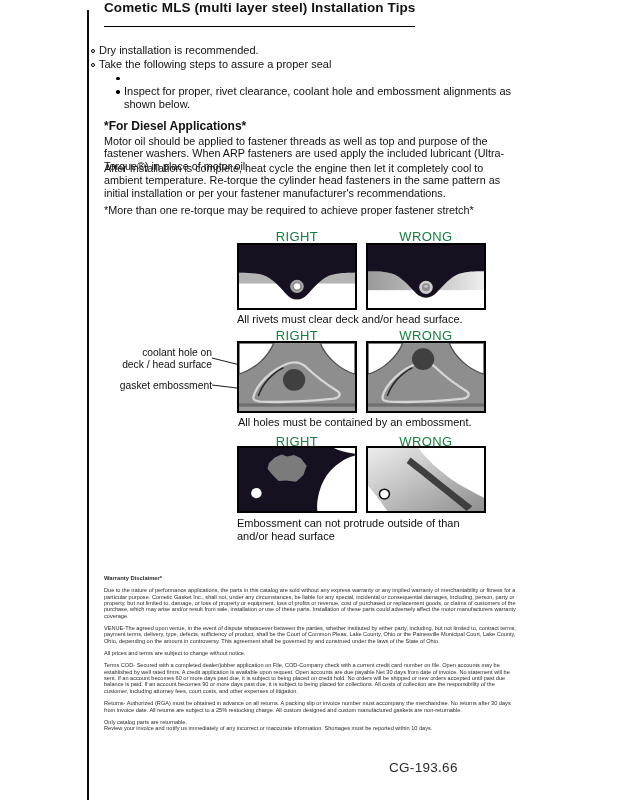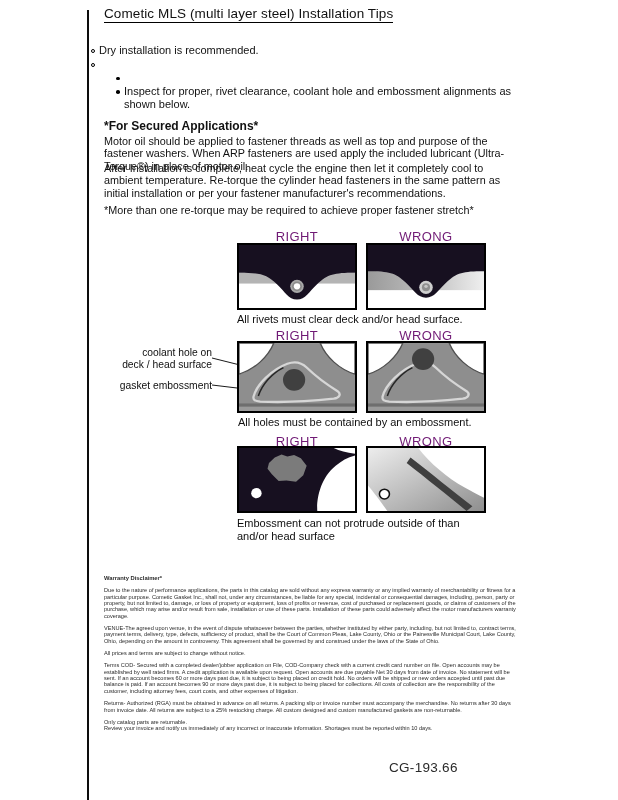--- a/index.html
+++ b/index.html
@@ -4,32 +4,32 @@
 <style>
   * { margin:0; padding:0; box-sizing:border-box; }
   html,body { width:618px; height:800px; }
   body {
     position:relative; background:#ffffff; overflow:hidden;
     font-family:"Liberation Sans","DejaVu Sans",sans-serif; color:#111;
   }
   .abs { position:absolute; }
   .rule-left { left:87px; top:10px; width:2px; height:790px; background:#0d0d0d; }
   .title {
-    left:104px; top:6px; font-size:13.5px; font-weight:normal;
-    border-bottom:1.5px solid #000; padding-bottom:1px; letter-spacing:.1px;
+    left:104px; top:0; font-size:13.5px; font-weight:bold;
+    border-bottom:1.5px solid #000; padding-bottom:11px; letter-spacing:.1px;
   }
   .tips { left:91px; top:44px; width:440px; font-size:11px; line-height:13.6px; }
   .brow { display:flex; align-items:baseline; }
   .brow.sub { margin-left:25px; }
   .mark { flex:0 0 8px; position:relative; top:-1px; }
   .ring { display:inline-block; width:4px; height:4px; border:1px solid #000; border-radius:50%; }
   .dot  { display:inline-block; width:3.6px; height:3.6px; background:#000; border-radius:50%; }
   .h2 { left:104px; top:119px; font-size:12px; font-weight:bold; }
   .para { left:104px; width:420px; font-size:10.8px; line-height:12.4px; }
-  .dlabel { width:120px; text-align:center; font-size:13px; letter-spacing:.4px; color:#701a75; }
+  .dlabel { width:120px; text-align:center; font-size:13px; letter-spacing:.4px; color:#15803d; }
   .panel { width:120px; border:2px solid #000; background:#fff; overflow:hidden; }
   .panel svg { display:block; width:100%; height:100%; }
   .caption { font-size:11px; line-height:13px; color:#0f0f0f; }
   .ann { left:100px; width:112px; text-align:right; font-size:10.3px; line-height:11.5px; color:#0f0f0f; }
   .disc { left:104px; top:575px; width:416px; font-size:5.6px; line-height:6.35px; color:#2b2b2b; }
   .disc .dh { font-weight:bold; margin-bottom:6px; font-size:5.8px; }
   .disc p { margin-bottom:6px; }
   .footer-code { left:389px; top:760px; font-size:13.5px; color:#2a2a2a; letter-spacing:.3px; }
 </style>
 </head>
@@ -39,31 +39,32 @@
 
 <div class="abs title">Cometic MLS (multi layer steel) Installation Tips</div>
 
 <div class="abs tips">
   <div class="brow">
     <span class="mark"><span class="ring"></span></span>
     <span>Dry installation is recommended.</span>
   </div>
   <div class="brow">
     <span class="mark"><span class="ring"></span></span>
+    <span>Take the following steps to assure a proper seal</span>
   </div>
   <div class="brow sub">
     <span class="mark"><span class="dot"></span></span>
   </div>
   <div class="brow sub">
     <span class="mark"><span class="dot"></span></span>
     <span>Inspect for proper, rivet clearance, coolant hole and embossment alignments as shown below.</span>
   </div>
 </div>
 
-<div class="abs h2">*For Secured Applications*</div>
+<div class="abs h2">*For Diesel Applications*</div>
 <div class="abs para" style="top:135px">Motor oil should be applied to fastener threads as well as top and purpose of the fastener washers. When ARP fasteners are used apply the included lubricant (Ultra-Torque®) in place of motor oil.</div>
 <div class="abs para" style="top:162px">After Installation is complete, heat cycle the engine then let it completely cool to ambient temperature. Re-torque the cylinder head fasteners in the same pattern as initial installation or per your fastener manufacturer's recommendations.</div>
 <div class="abs para" style="top:204px">*More than one re-torque may be required to achieve proper fastener stretch*</div>
 
 <div class="abs dlabel" style="left:237px;top:229px">RIGHT</div>
 <div class="abs dlabel" style="left:366px;top:229px">WRONG</div>
 
 <div class="abs panel" style="left:237px;top:243px;height:67px">
   <svg viewBox="0 0 120 67" preserveAspectRatio="none">
     <rect width="120" height="67" fill="#ffffff"></rect>

